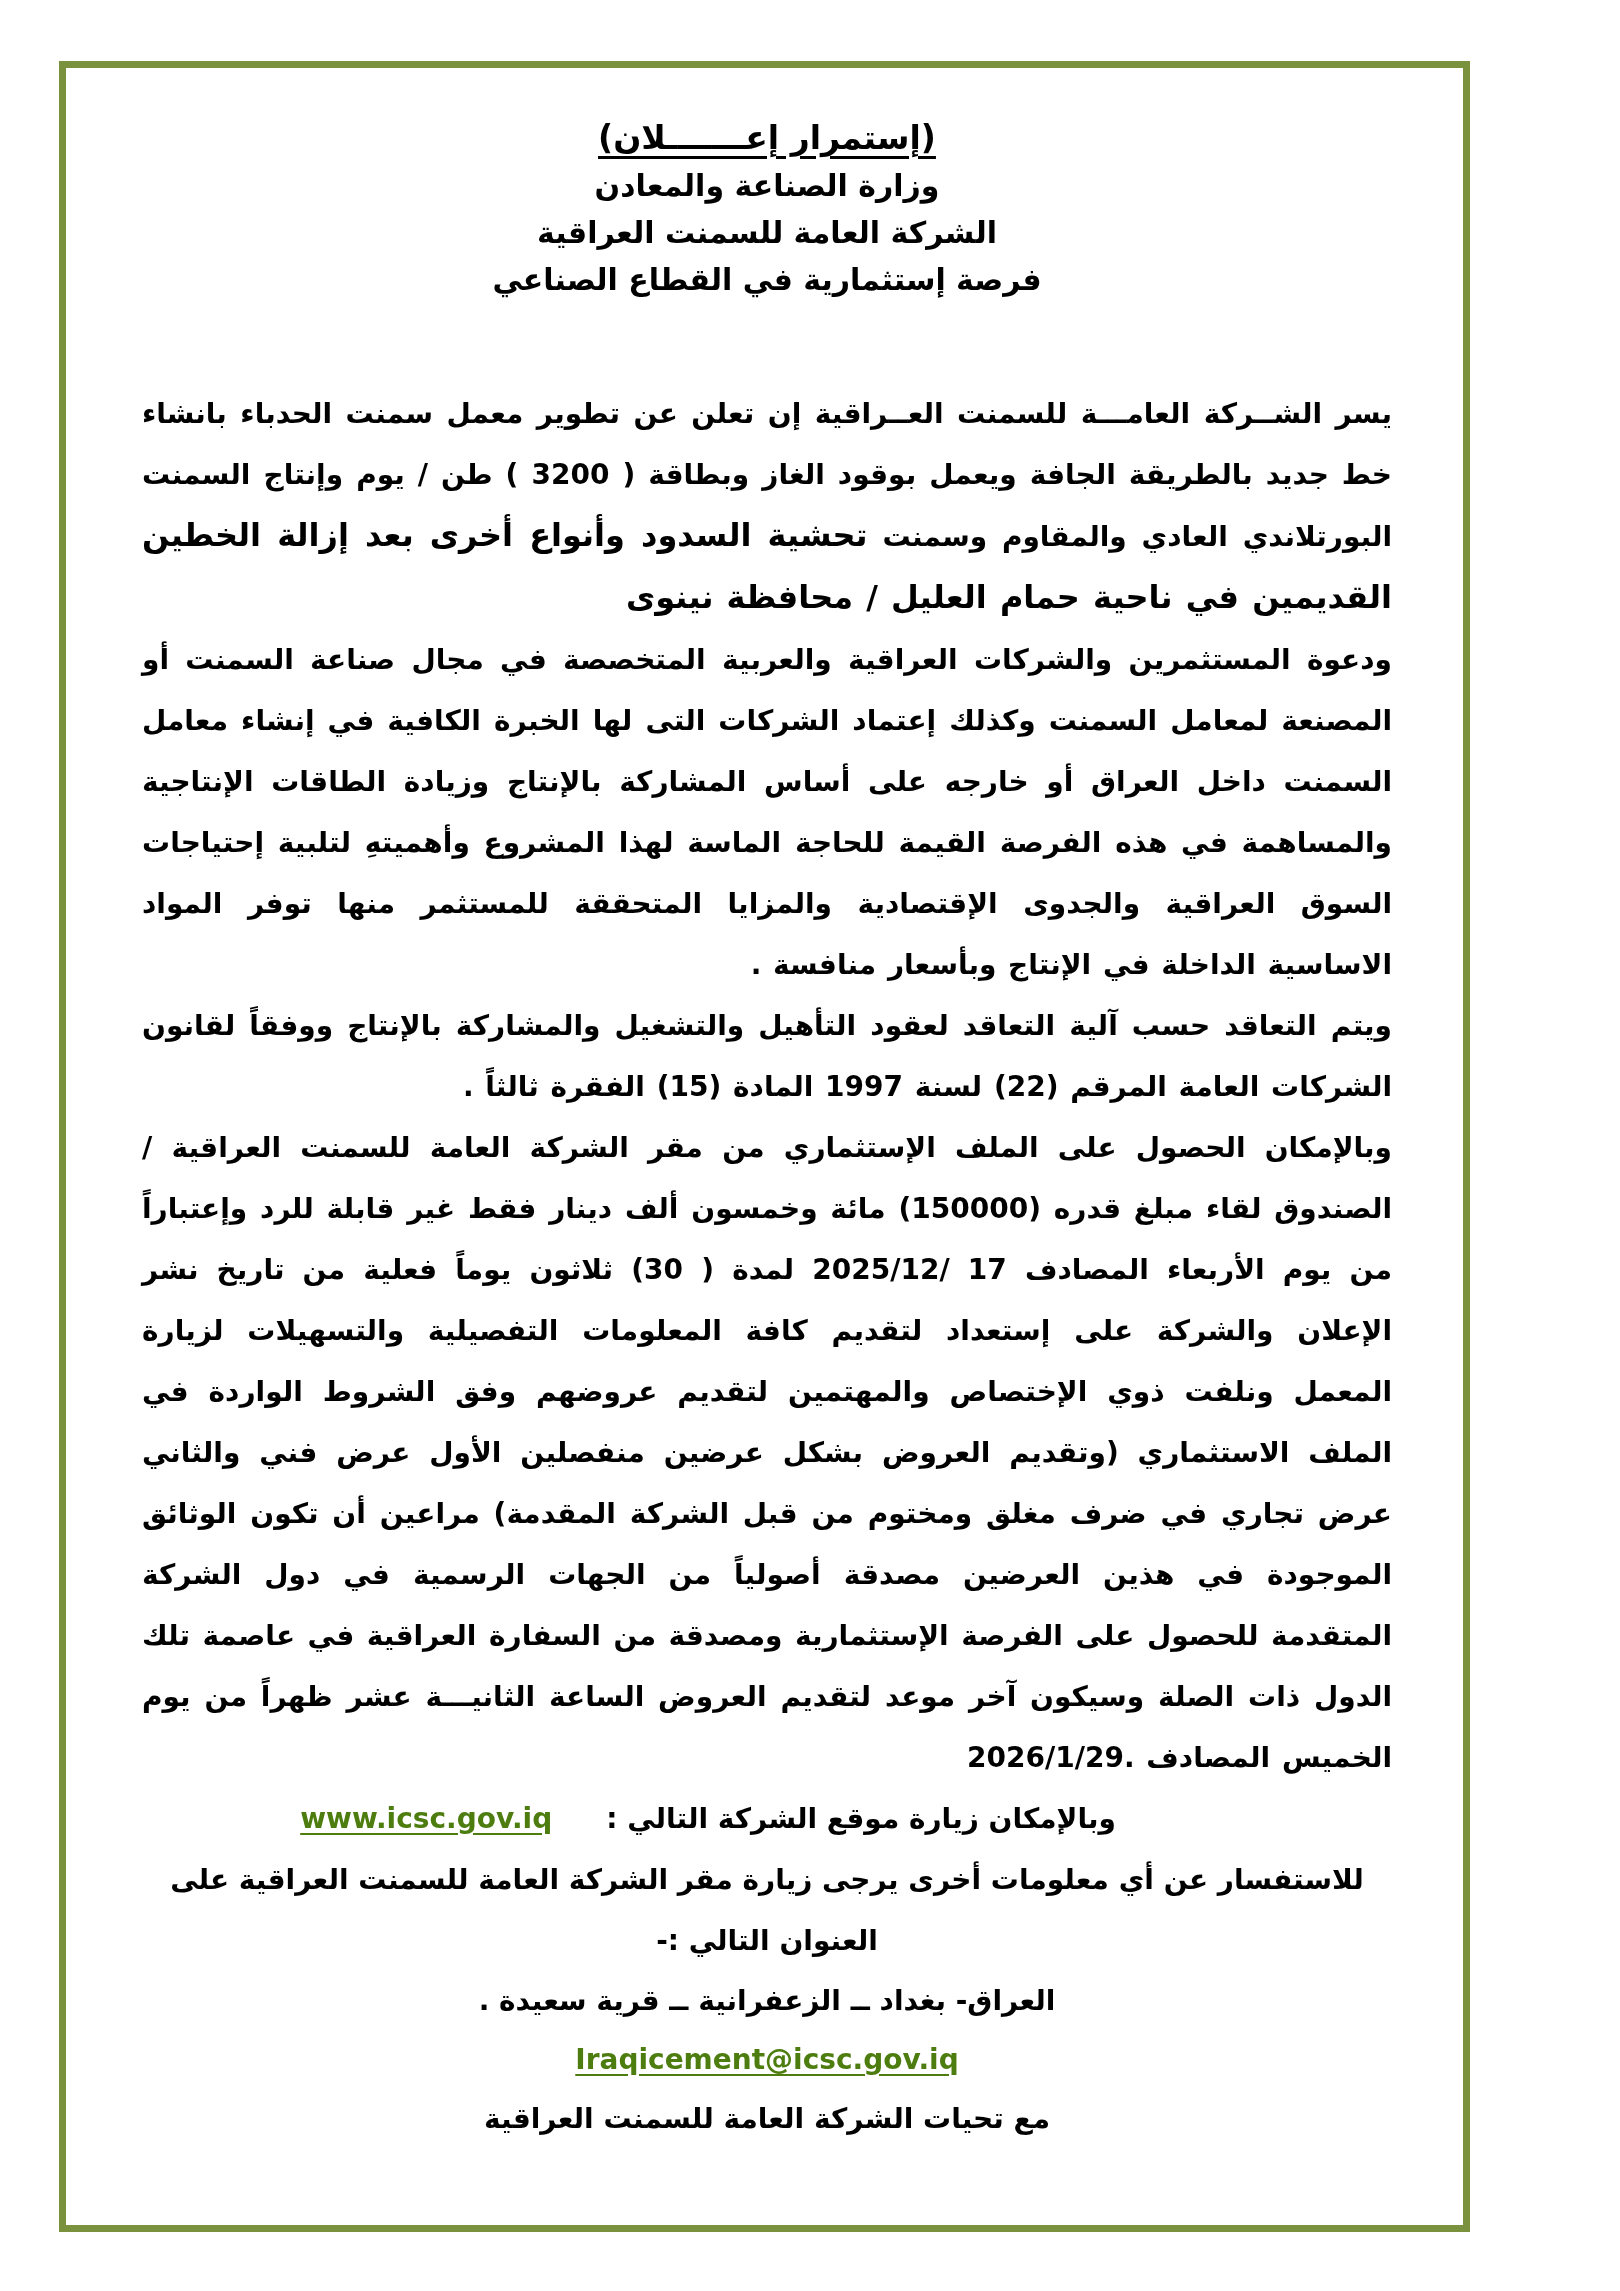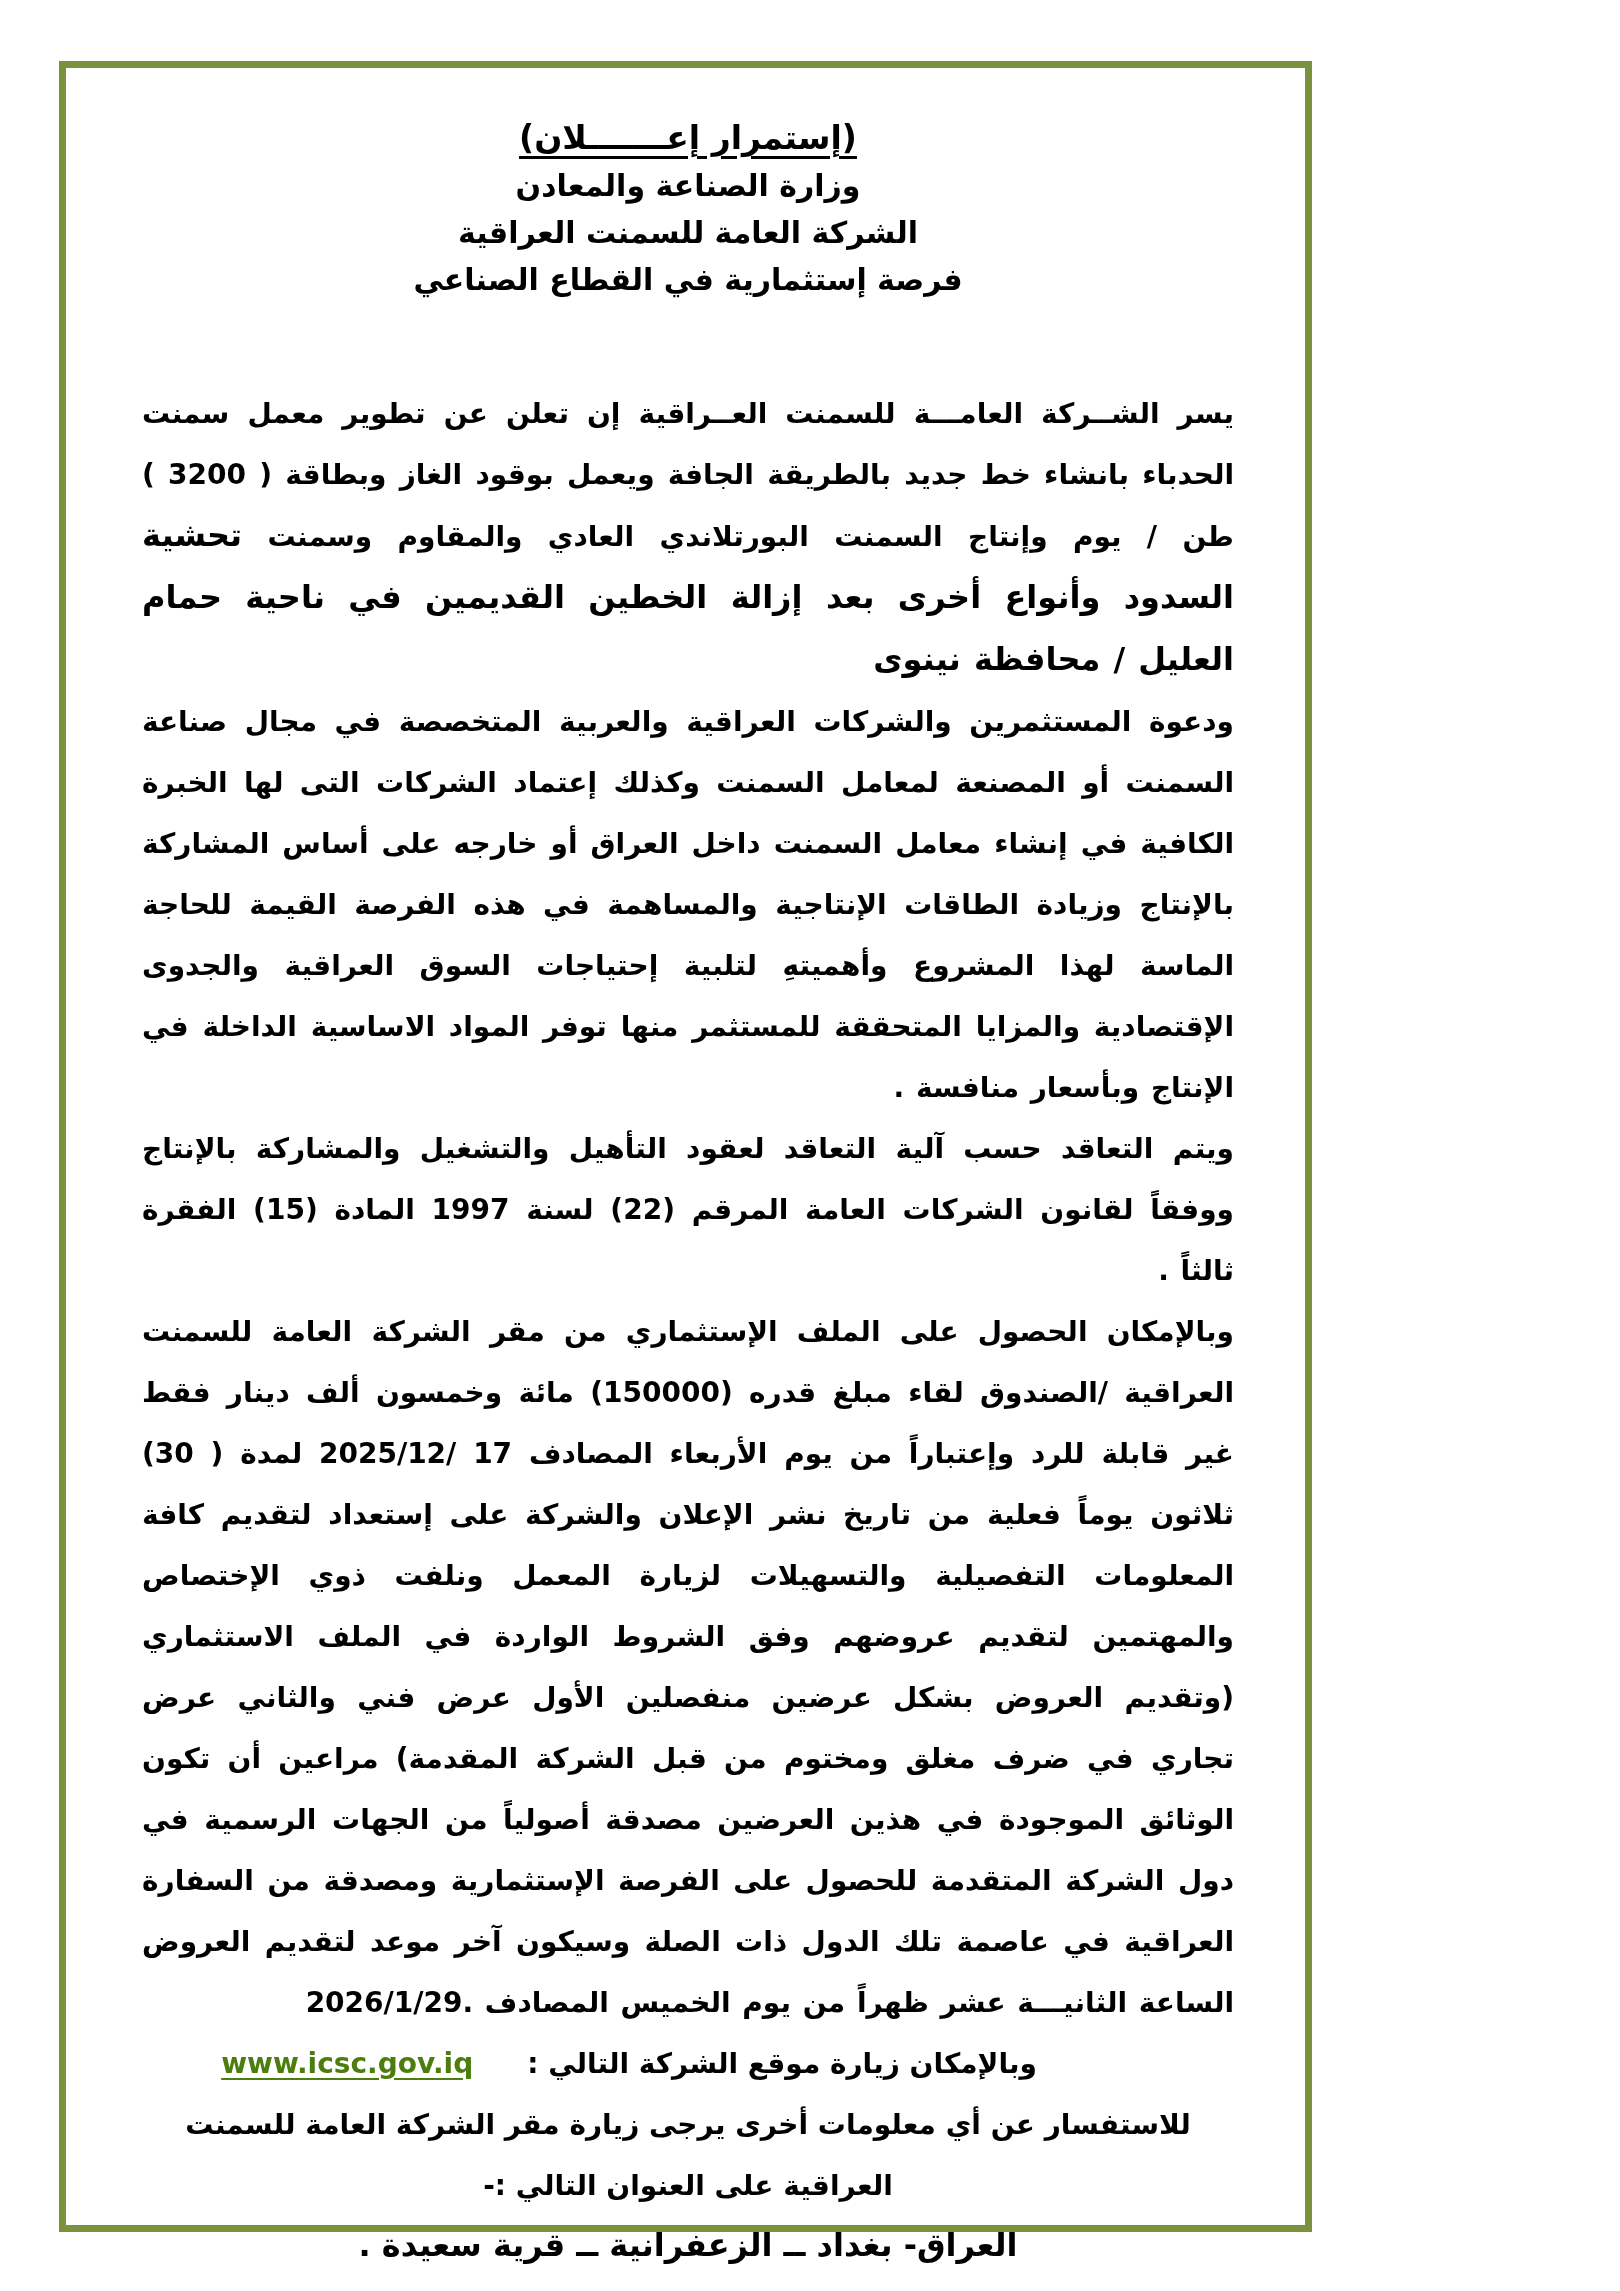--- a/index.html
+++ b/index.html
@@ -7,21 +7,21 @@
     width: 1620px;
     background: #ffffff;
     font-family: "DejaVu Sans", sans-serif;
   }
   body { height: 2292px; position: relative; }
 
   .frame {
     position: absolute;
     left: 59px;
     top: 61px;
-    width: 1253px;
+    width: 1411px;
     height: 2171px;
     border: 7.8px solid #7A923E;
     background: #ffffff;
   }
 
   .content {
     direction: rtl;
     padding: 45px 71px 0 76px;
     color: #000000;
     font-weight: bold;
@@ -60,21 +60,21 @@
   }
   .website-line .gap { display: inline-block; width: 54px; }
 
   .inquiry-line {
     font-size: 28px;
     line-height: 61px;
     text-align: center;
   }
 
   .center-line {
-    font-size: 32px;
+    font-size: 28px;
     line-height: 59px;
     text-align: center;
   }
 
   .link {
     color: #4d7c0f;
     text-decoration: underline;
     text-underline-offset: 4.9px;
     font-weight: bold;
     cursor: pointer;

